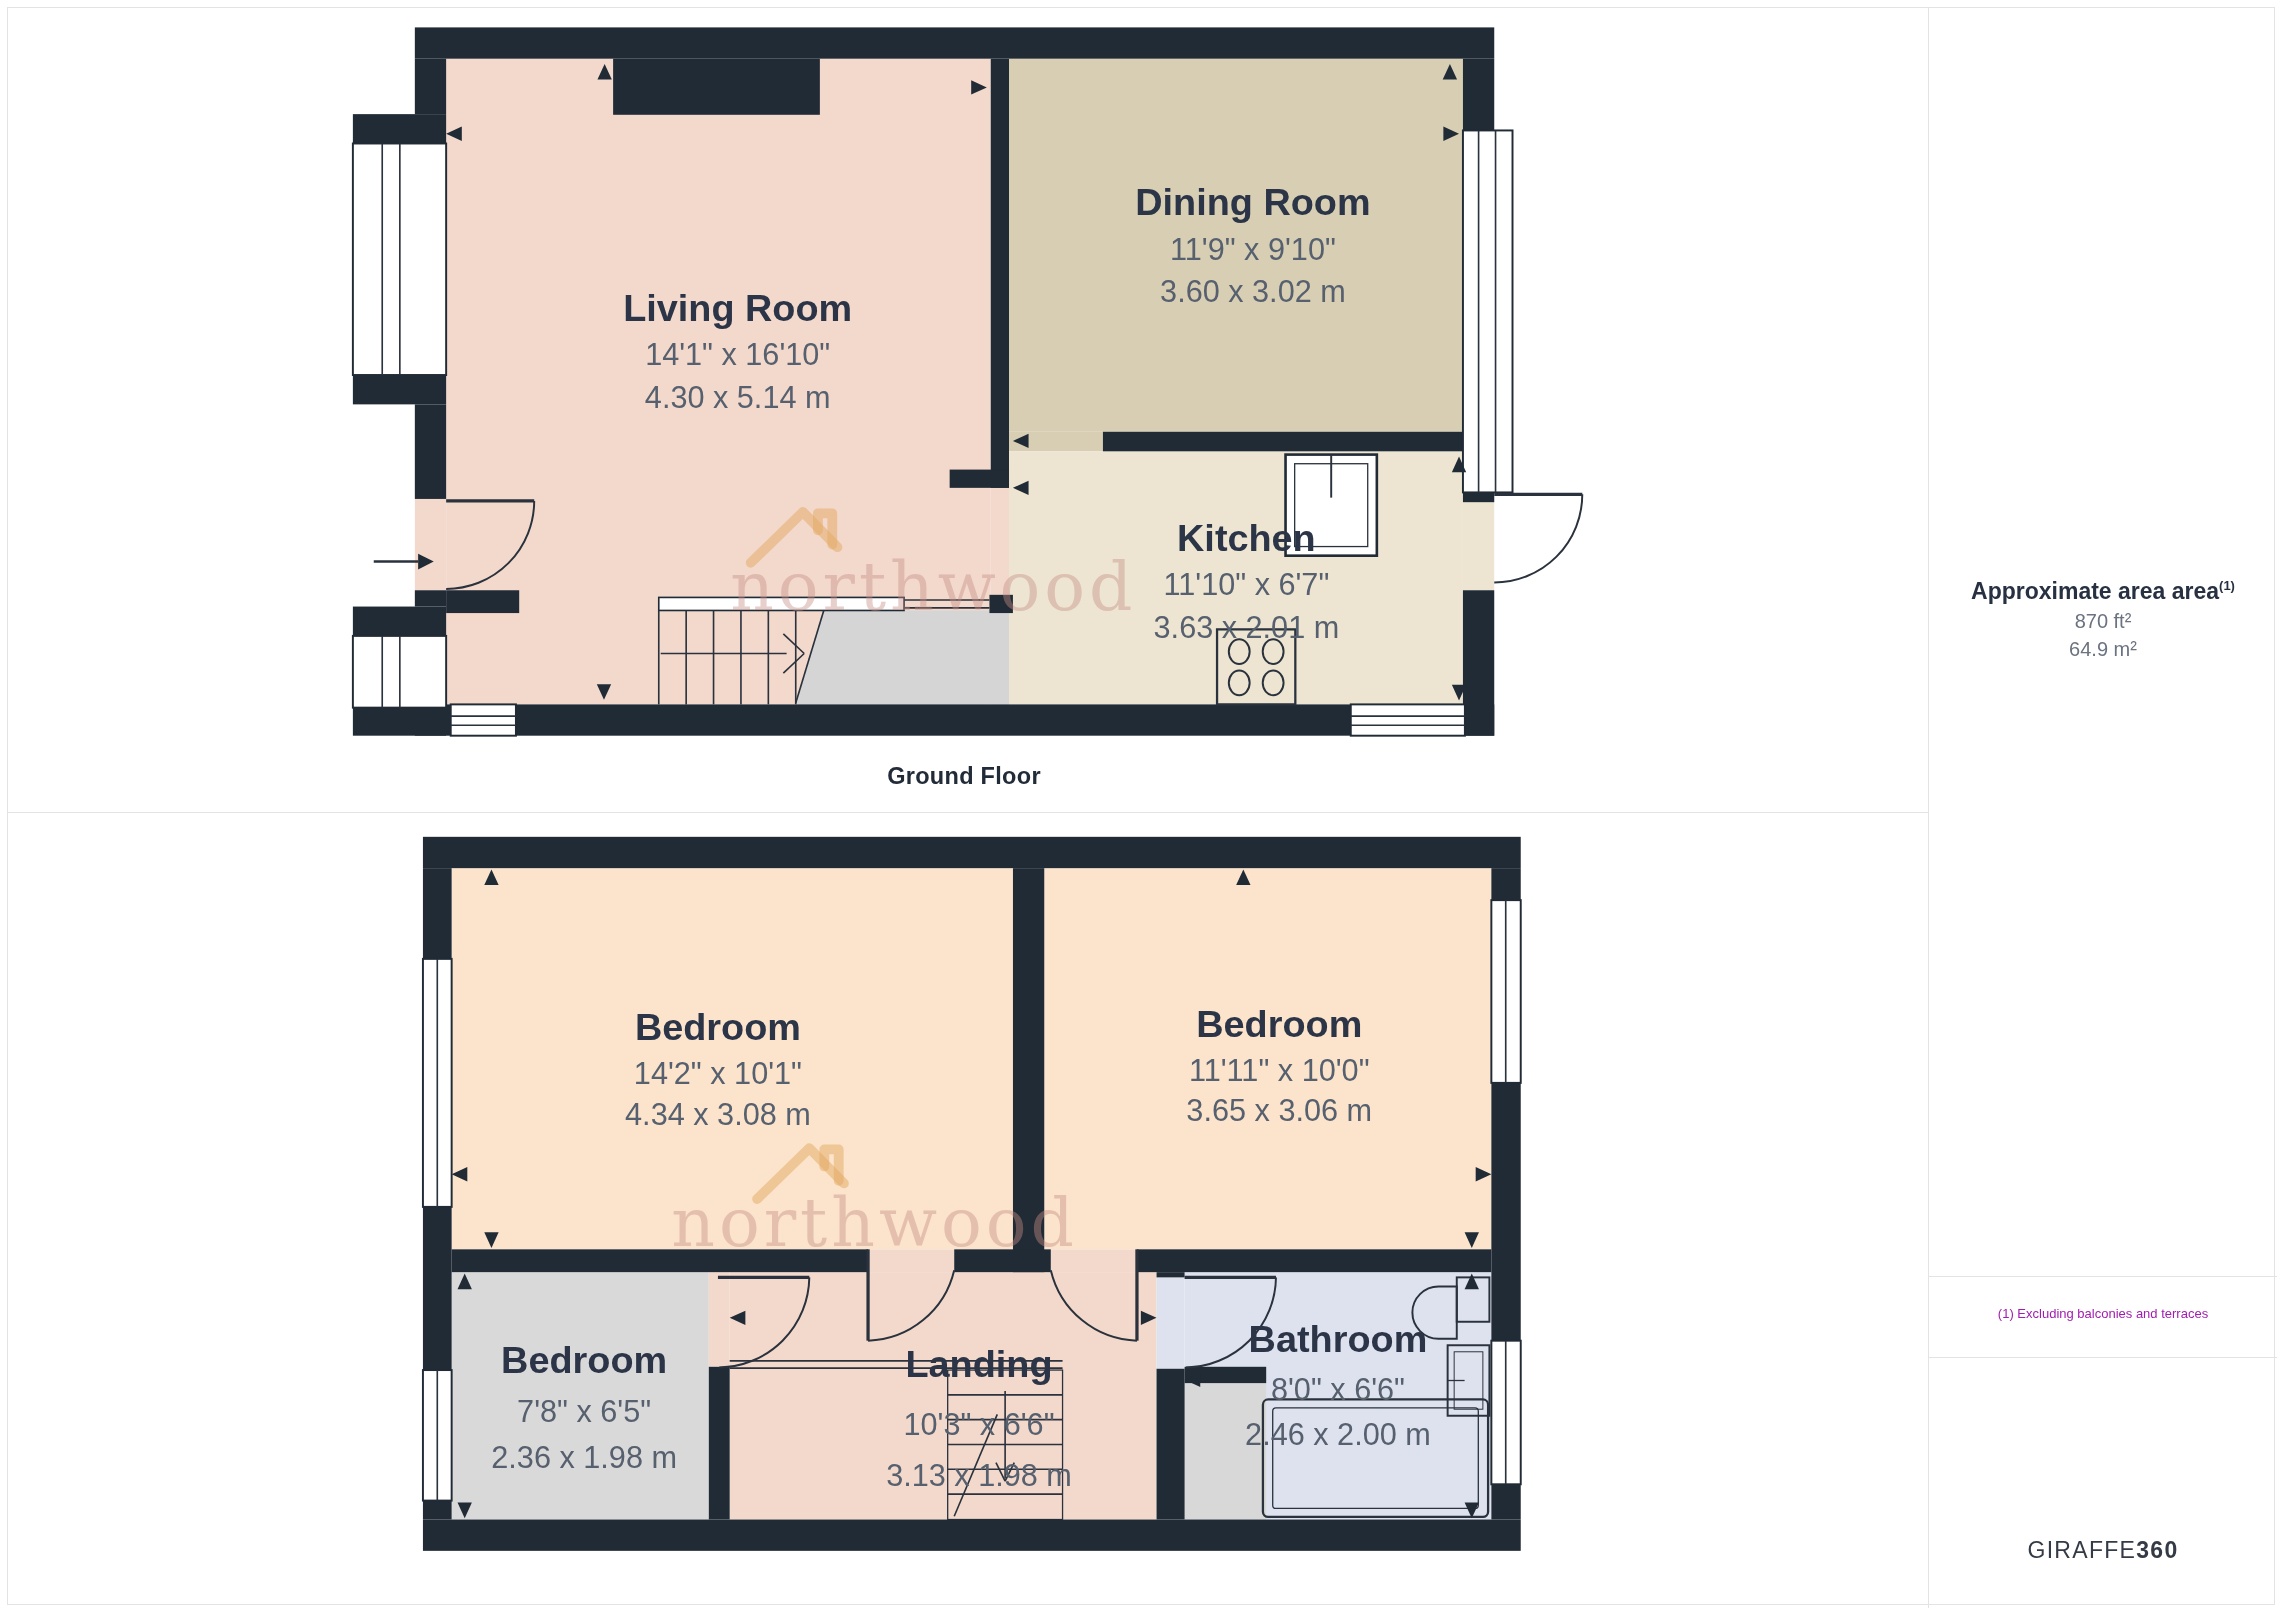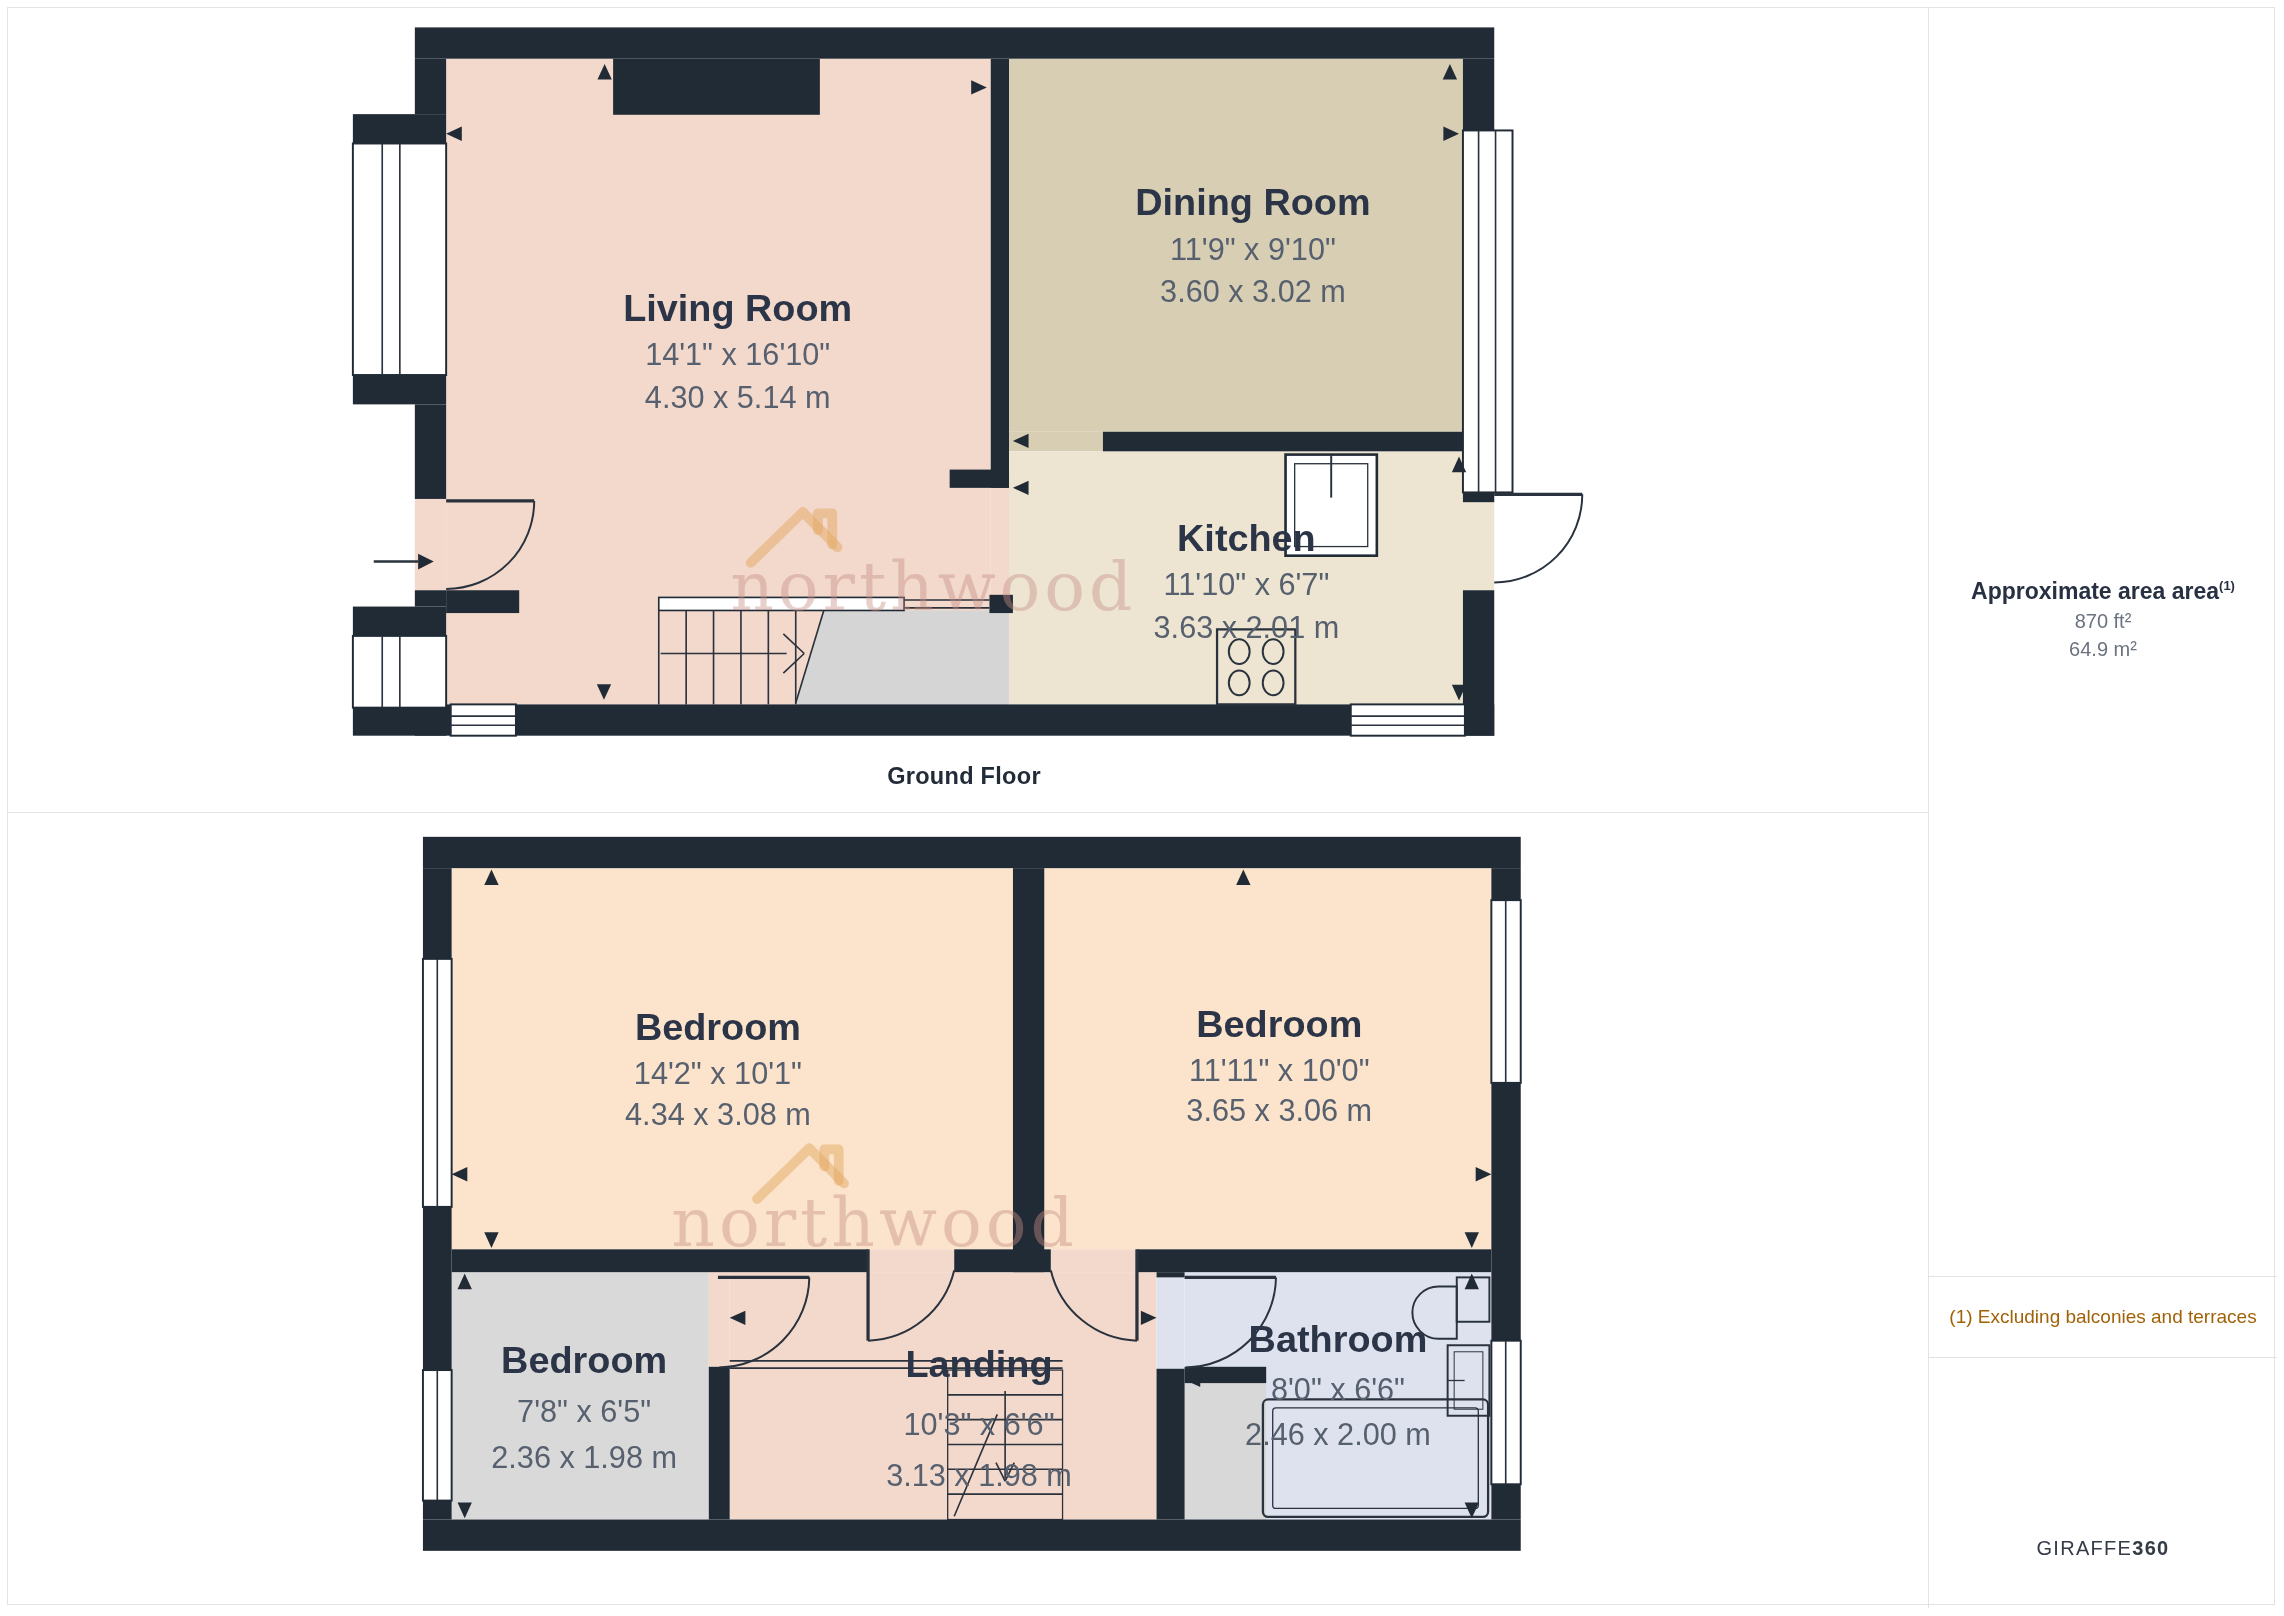--- a/index.html
+++ b/index.html
@@ -7,24 +7,24 @@
         font-family:"Liberation Sans",sans-serif;overflow:hidden;}
   .hairline{position:absolute;background:#e3e3e3;}
   .page-border{position:absolute;left:6.5px;top:6.5px;width:2268px;height:1598px;
         border:1.3px solid #e3e3e3;box-sizing:border-box;}
   .caption{position:absolute;left:0;width:1928px;text-align:center;
         font-size:23.5px;font-weight:bold;color:#222b38;letter-spacing:0.3px;}
   .sidebar-block{position:absolute;left:1929px;width:348px;text-align:center;color:#2b3340;}
   .area-title{font-size:23px;font-weight:bold;color:#273142;}
   .area-title sup{font-size:13px;}
   .area-value{font-size:20px;color:#6b7280;margin-top:5px;}
-  .footnote{font-size:19px;color:#a16207;}
+  .footnote{font-size:13px;color:#a21caf;}
   .disclaimer{position:absolute;left:1968px;width:270px;text-align:center;
         font-size:17.6px;line-height:25.5px;color:#5c6370;}
-  .giraffe{font-size:20px;letter-spacing:1.3px;color:#343b46;}
+  .giraffe{font-size:23px;letter-spacing:1.3px;color:#343b46;}
   .giraffe .g-light{font-weight:400;}
   .giraffe .g-bold{font-weight:700;}
   svg{position:absolute;left:0;}
   svg text{font-family:"Liberation Sans",sans-serif;}
   .room-title{font-size:58px;font-weight:bold;fill:#2b3547;}
   .room-dims{font-size:47px;fill:#57606e;}
   .wm-text{font-family:"DejaVu Serif","Liberation Serif",serif;font-size:104px;
         letter-spacing:6px;fill:rgba(198,141,134,0.42);}
   .wall{fill:#212b36;}
   .thin{stroke:#2a323d;fill:none;}

